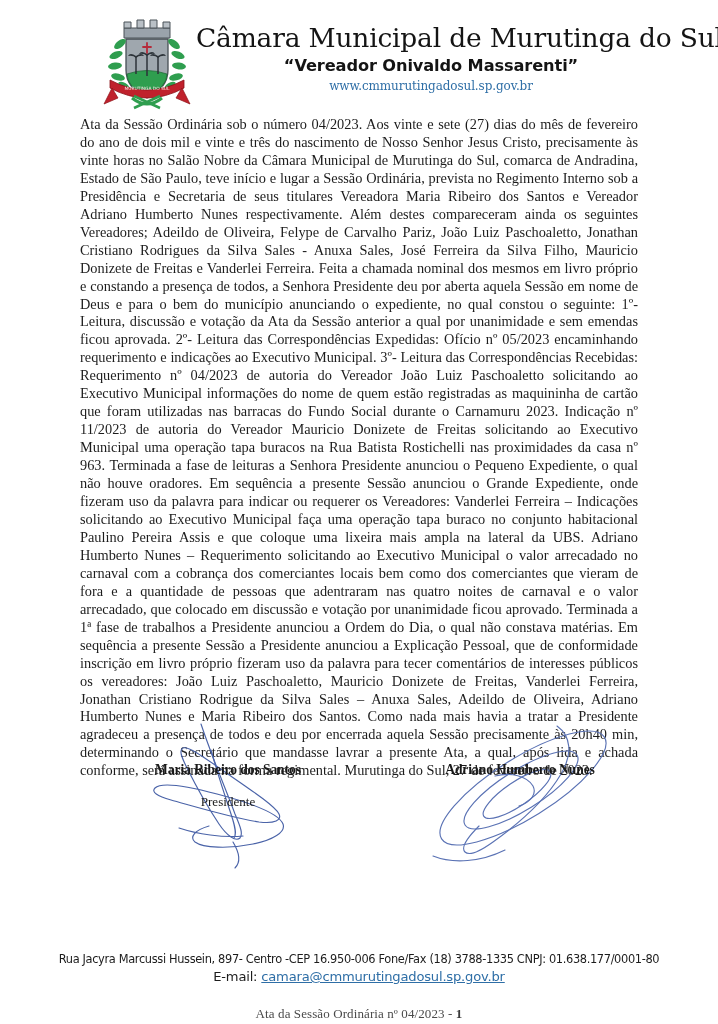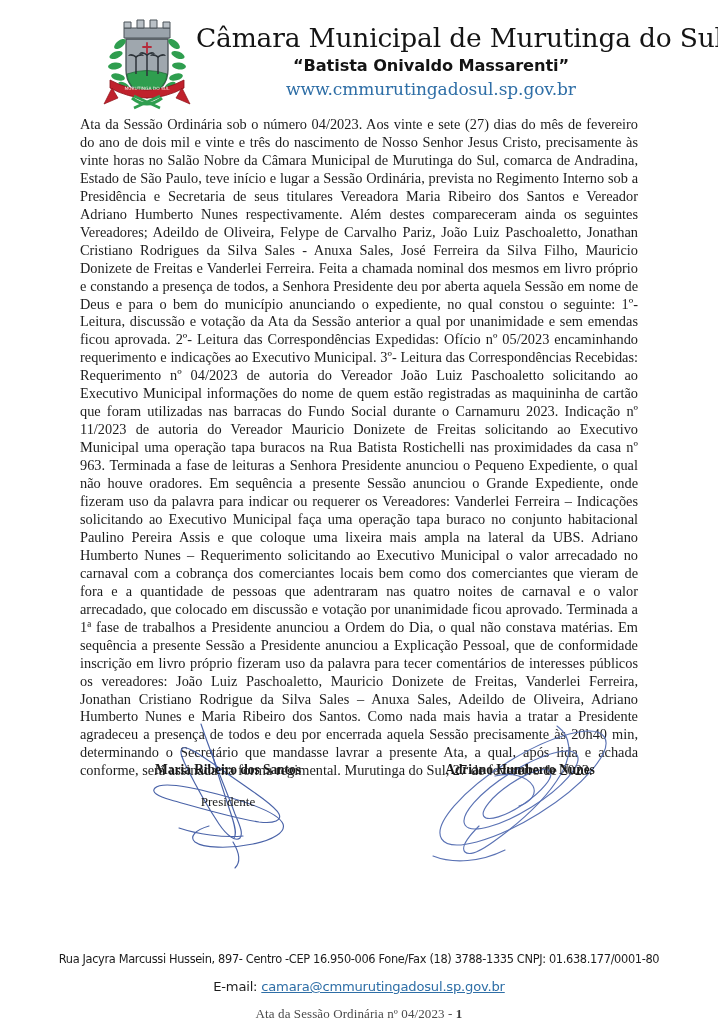--- a/index.html
+++ b/index.html
@@ -51,21 +51,21 @@
   .org-subtitle {
     font-family: "DejaVu Sans", "Liberation Sans", sans-serif;
     font-size: 16.2px;
     font-weight: bold;
     color: #141414;
     margin-top: 4px;
     letter-spacing: -0.1px;
   }
   .org-website {
     font-family: "DejaVu Serif", "Liberation Serif", serif;
-    font-size: 17px;
+    font-size: 12px;
     color: #2e6ea6;
     margin-top: 4px;
     letter-spacing: -0.1px;
   }
 
   
   .body-text {
     position: absolute;
     left: 80px;
     top: 116px;
@@ -129,21 +129,21 @@
     font-family: "DejaVu Sans", "Liberation Sans", sans-serif;
     font-size: 11.4px;
     color: #1c1c1c;
     letter-spacing: -0.35px;
     white-space: nowrap;
   }
   .footer-email {
     font-family: "DejaVu Sans", "Liberation Sans", sans-serif;
     font-size: 13.1px;
     color: #1c1c1c;
-    margin-top: 13px;
+    margin-top: 3px;
     letter-spacing: -0.2px;
   }
   .footer-email .mail-link {
     color: #2e6ea6;
     text-decoration: underline;
   }
   .page-footer-note {
     position: absolute;
     left: 0;
     top: 998px;
@@ -212,21 +212,21 @@
         <path d="M14 76 L6 92 L20 86 Z" fill="#c0212c" stroke="#8c1219" stroke-width="0.7"></path>
         <path d="M84 76 L92 92 L78 86 Z" fill="#c0212c" stroke="#8c1219" stroke-width="0.7"></path>
 
         <path d="M34 86 Q49 98 64 86" stroke="#2f9e4f" stroke-width="3" fill="none"></path>
         <path d="M36 96 L62 84 M36 84 L62 96" stroke="#2f9e4f" stroke-width="2.6" fill="none"></path>
       </svg>
     </div>
 
     <div class="header-text">
       <div class="org-title">Câmara Municipal de Murutinga do Sul</div>
-      <div class="org-subtitle">“Batista Onivaldo Massarenti”</div>
+      <div class="org-subtitle">“Vereador Onivaldo Massarenti”</div>
       <div class="org-website">www.cmmurutingadosul.sp.gov.br</div>
     </div>
   </div>
 
   <div class="body-text">
     <b>Ata da Sessão Ordinária sob o número 04/2023.</b><span> Aos vinte e sete (27) dias do mês de fevereiro do ano de dois mil e vinte e três do nascimento de Nosso Senhor Jesus Cristo, precisamente às vinte horas no Salão Nobre da Câmara Municipal de Murutinga do Sul, comarca de Andradina, Estado de São Paulo, teve início e lugar a Sessão Ordinária, prevista no Regimento Interno sob a Presidência e Secretaria de seus titulares Vereadora Maria Ribeiro dos Santos e Vereador Adriano Humberto Nunes respectivamente. Além destes compareceram ainda os seguintes Vereadores; Adeildo de Oliveira, Felype de Carvalho Pariz, João Luiz Paschoaletto, Jonathan Cristiano Rodrigues da Silva Sales - Anuxa Sales, José Ferreira da Silva Filho, Mauricio Donizete de Freitas e Vanderlei Ferreira. Feita a chamada nominal dos mesmos em livro próprio e constando a presença de todos, a Senhora Presidente deu por aberta aquela Sessão em nome de Deus e para o bem do município anunciando o expediente, no qual constou o seguinte: </span><b>1º-</b><span> Leitura, discussão e votação da Ata da Sessão anterior a qual por unanimidade e sem emendas ficou aprovada. </span><b>2º- Leitura das Correspondências Expedidas:</b><span> Ofício nº 05/2023 encaminhando requerimento e indicações ao Executivo Municipal. </span><b>3º- Leitura das Correspondências Recebidas: Requerimento nº 04/2023</b><span> de autoria do Vereador João Luiz Paschoaletto solicitando ao Executivo Municipal informações do nome de quem estão registradas as maquininha de cartão que foram utilizadas nas barracas do Fundo Social durante o Carnamuru 2023. </span><b>Indicação nº 11/2023</b><span> de autoria do Vereador Mauricio Donizete de Freitas solicitando ao Executivo Municipal uma operação tapa buracos na Rua Batista Rostichelli nas proximidades da casa nº 963. Terminada a fase de leituras a Senhora Presidente anunciou o </span><b>Pequeno Expediente</b><span>, o qual não houve oradores. Em sequência a presente Sessão anunciou o </span><b>Grande Expediente,</b><span> onde fizeram uso da palavra para indicar ou requerer os Vereadores: </span><b>Vanderlei Ferreira</b><span> – Indicações solicitando ao Executivo Municipal faça uma operação tapa buraco no conjunto habitacional Paulino Pereira Assis e que coloque uma lixeira mais ampla na lateral da UBS. </span><b>Adriano Humberto Nunes</b><span> – Requerimento solicitando ao Executivo Municipal o valor arrecadado no carnaval com a cobrança dos comerciantes locais bem como dos comerciantes que vieram de fora e a quantidade de pessoas que adentraram nas quatro noites de carnaval e o valor arrecadado, que colocado em discussão e votação por unanimidade ficou aprovado. Terminada a 1ª fase de trabalhos a Presidente anunciou a </span><b>Ordem do Dia,</b><span> o qual não constava matérias. Em sequência a presente Sessão a Presidente anunciou a </span><b>Explicação Pessoal</b><span>, que de conformidade inscrição em livro próprio fizeram uso da palavra para tecer comentários de interesses públicos os vereadores: João Luiz Paschoaletto, Mauricio Donizete de Freitas, Vanderlei Ferreira, Jonathan Cristiano Rodrigue da Silva Sales – Anuxa Sales, Adeildo de Oliveira, Adriano Humberto Nunes e Maria Ribeiro dos Santos. Como nada mais havia a tratar a Presidente agradeceu a presença de todos e deu por encerrada aquela Sessão precisamente às 20h40 min, determinando o Secretário que mandasse lavrar a presente Ata, a qual, após lida e achada conforme, será assinada na forma regimental. Murutinga do Sul, 27 de fevereiro de 2023.</span>
   </div>
 
   <div class="signatures">
 

